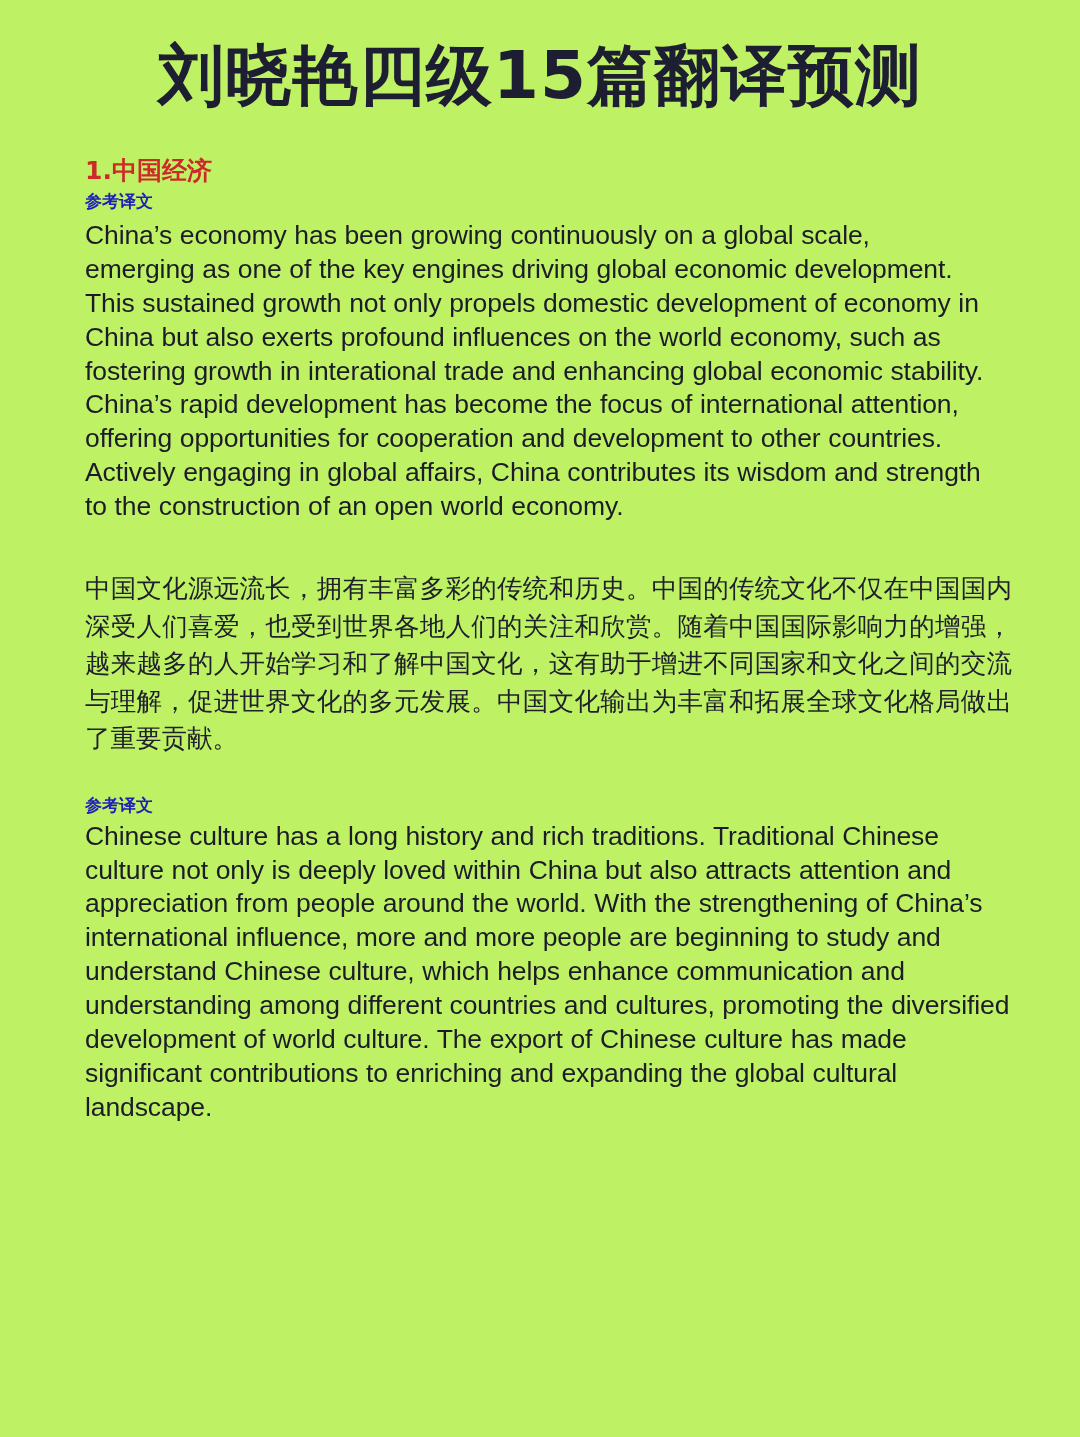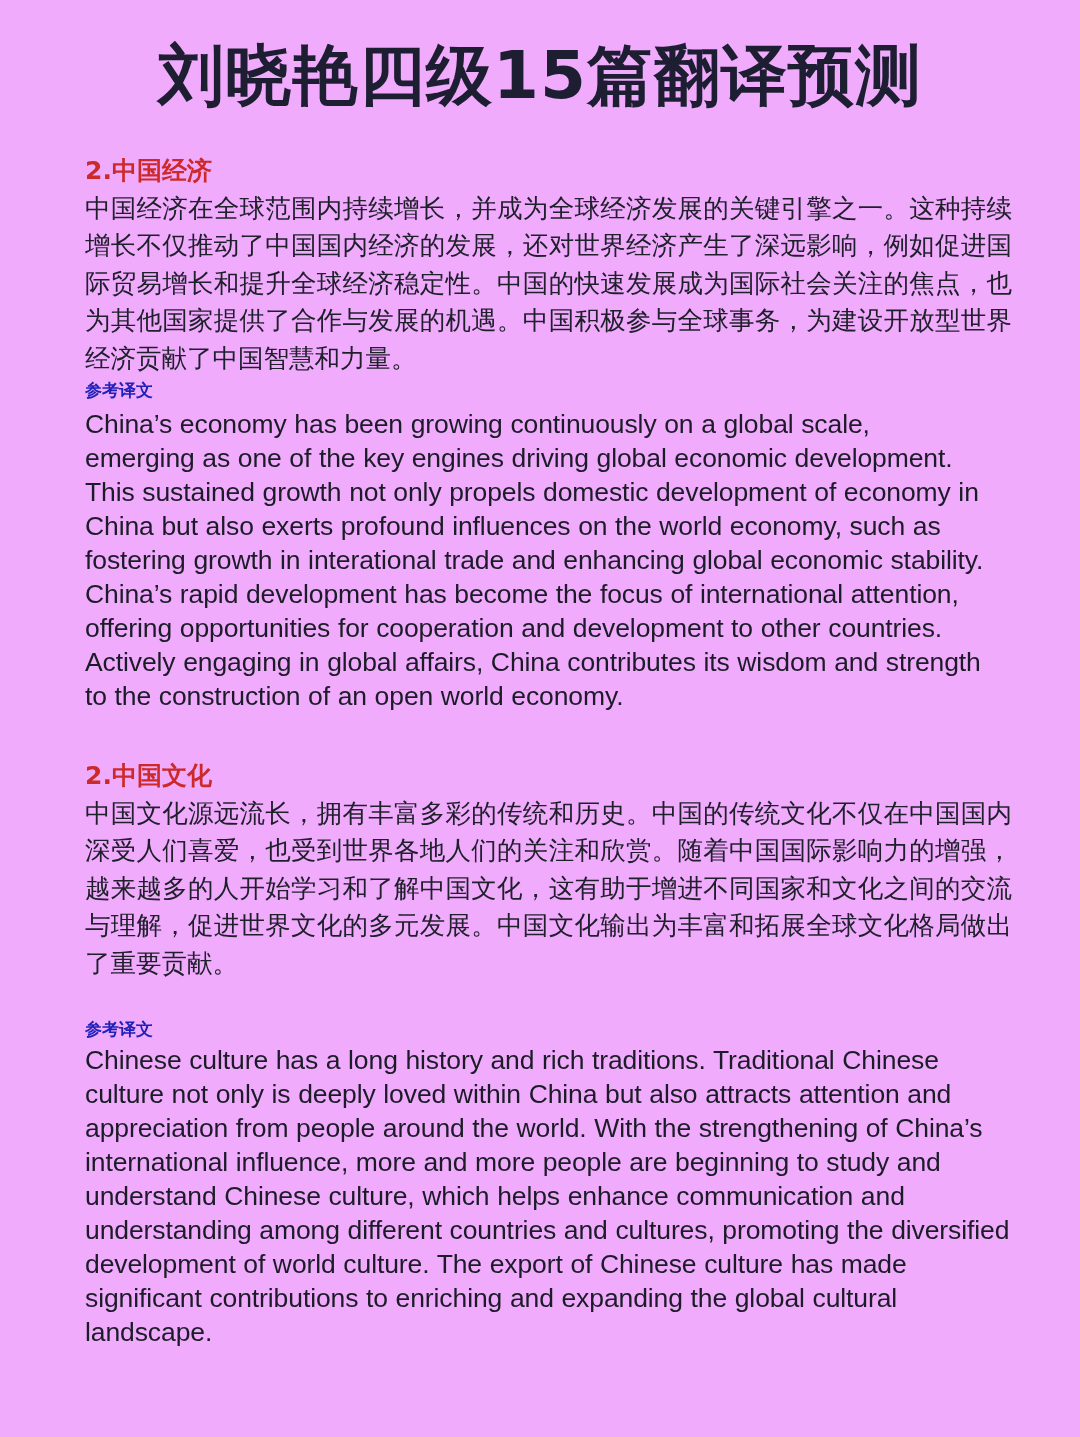--- a/index.html
+++ b/index.html
@@ -13,21 +13,21 @@
   body {
     background: #FAF8E8;
     font-family: "Liberation Sans", "DejaVu Sans", sans-serif;
     color: #1C1C28;
     overflow: hidden;
   }
 
   .page {
     width: 1080px;
     height: 1437px;
-    background: #f0abfc;
+    background: #bef264;
     padding: 0;
     position: relative;
   }
 
   .doc-title {
     text-align: center;
     font-family: "DejaVu Sans", "Liberation Sans", sans-serif;
     font-size: 66px;
     font-weight: 700;
     color: #1E1E32;
@@ -106,31 +106,29 @@
 </head>
 <body>
 
 <div class="page">
 
   <h1 class="doc-title">刘晓艳四级15篇翻译预测</h1>
 
   <div class="content">
 
     <section class="section">
-      <h2 class="section-heading">2.中国经济</h2>
+      <h2 class="section-heading">1.中国经济</h2>
 
-      <p class="cn-body">中国经济在全球范围内持续增长，并成为全球经济发展的关键引擎之一。这种持续增长不仅推动了中国国内经济的发展，还对世界经济产生了深远影响，例如促进国际贸易增长和提升全球经济稳定性。中国的快速发展成为国际社会关注的焦点，也为其他国家提供了合作与发展的机遇。中国积极参与全球事务，为建设开放型世界经济贡献了中国智慧和力量。</p>
 
       <h3 class="ref-label">参考译文</h3>
 
       <p class="en-body narrow">China’s economy has been growing continuously on a global scale, emerging as one of the key engines driving global economic development. This sustained growth not only propels domestic development of economy in China but also exerts profound influences on the world economy, such as fostering growth in interational trade and enhancing global economic stability. China’s rapid development has become the focus of international attention, offering opportunities for cooperation and development to other countries. Actively engaging in global affairs, China contributes its wisdom and strength to the construction of an open world economy.</p>
     </section>
 
     <section class="section">
-      <h2 class="section-heading">2.中国文化</h2>
 
       <p class="cn-body">中国文化源远流长，拥有丰富多彩的传统和历史。中国的传统文化不仅在中国国内深受人们喜爱，也受到世界各地人们的关注和欣赏。随着中国国际影响力的增强，越来越多的人开始学习和了解中国文化，这有助于增进不同国家和文化之间的交流与理解，促进世界文化的多元发展。中国文化输出为丰富和拓展全球文化格局做出了重要贡献。</p>
 
       <h3 class="ref-label spaced">参考译文</h3>
 
       <p class="en-body">Chinese culture has a long history and rich traditions. Traditional Chinese culture not only is deeply loved within China but also attracts attention and appreciation from people around the world. With the strengthening of China’s international influence, more and more people are beginning to study and understand Chinese culture, which helps enhance communication and understanding among different countries and cultures, promoting the diversified development of world culture. The export of Chinese culture has made significant contributions to enriching and expanding the global cultural landscape.</p>
     </section>
 
   </div>
 </div>

